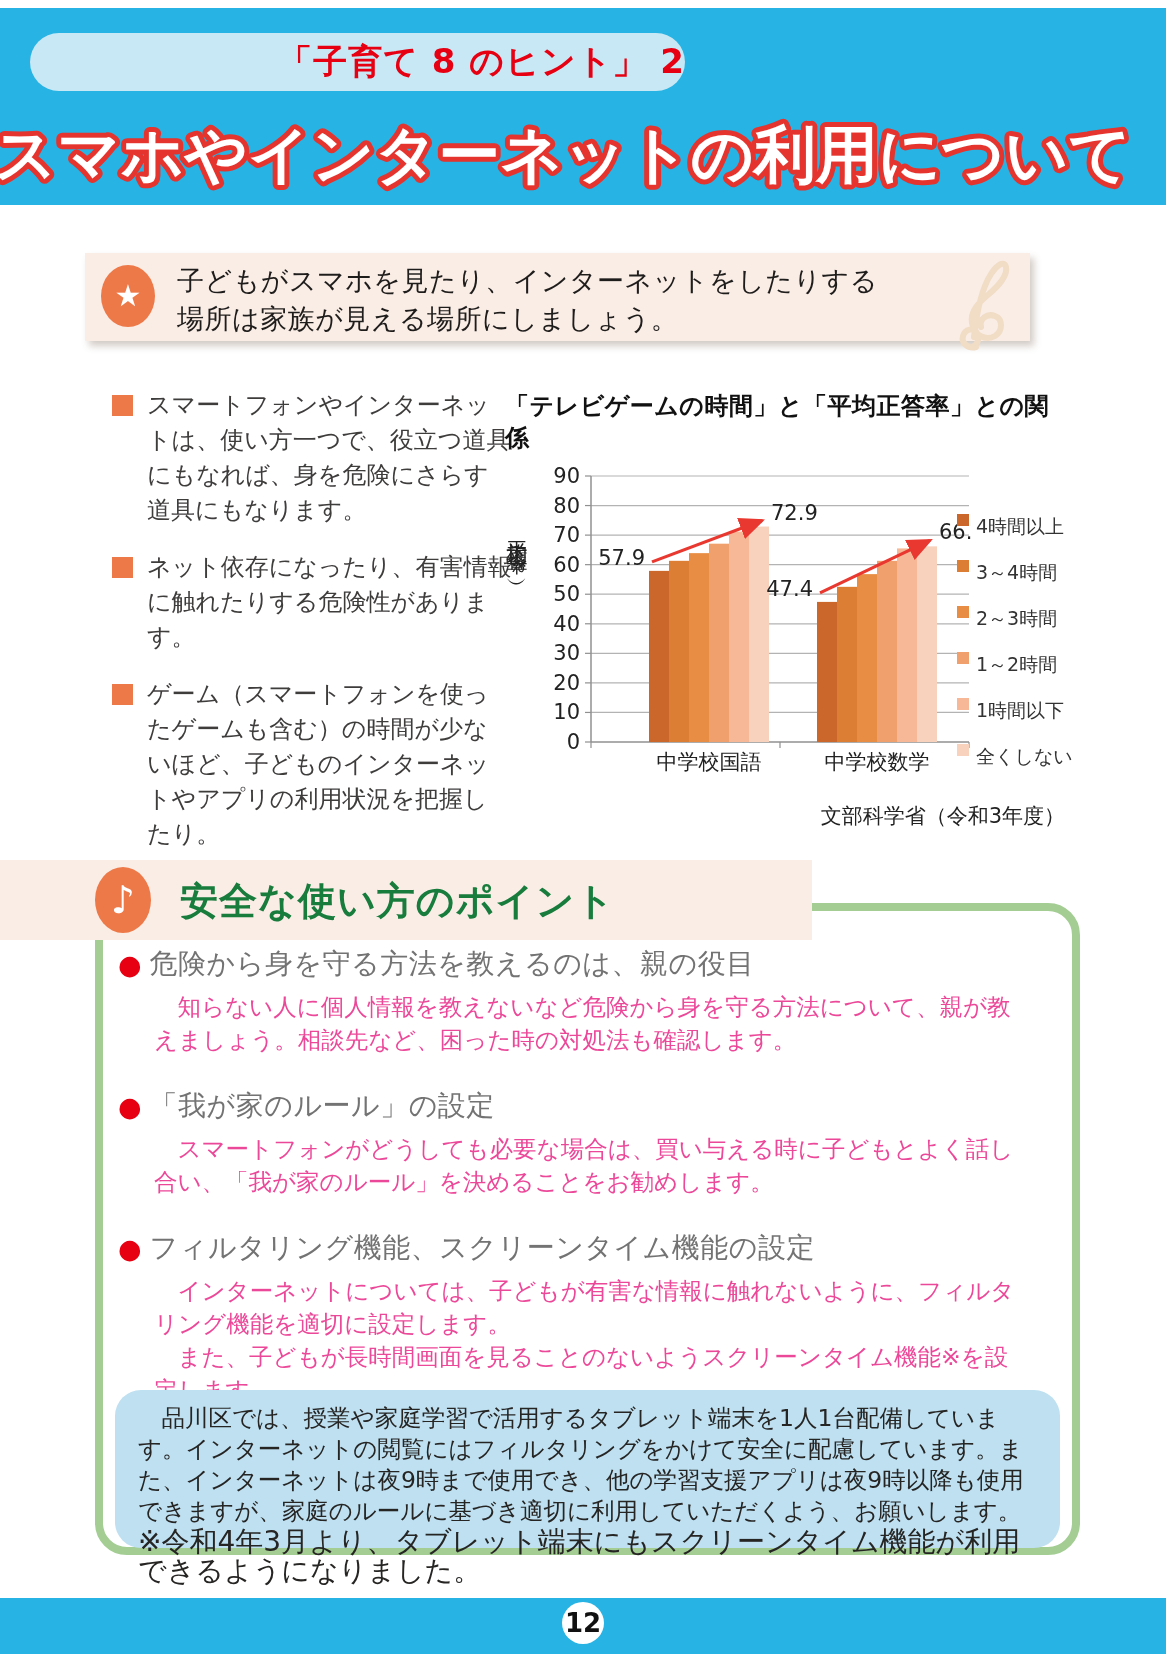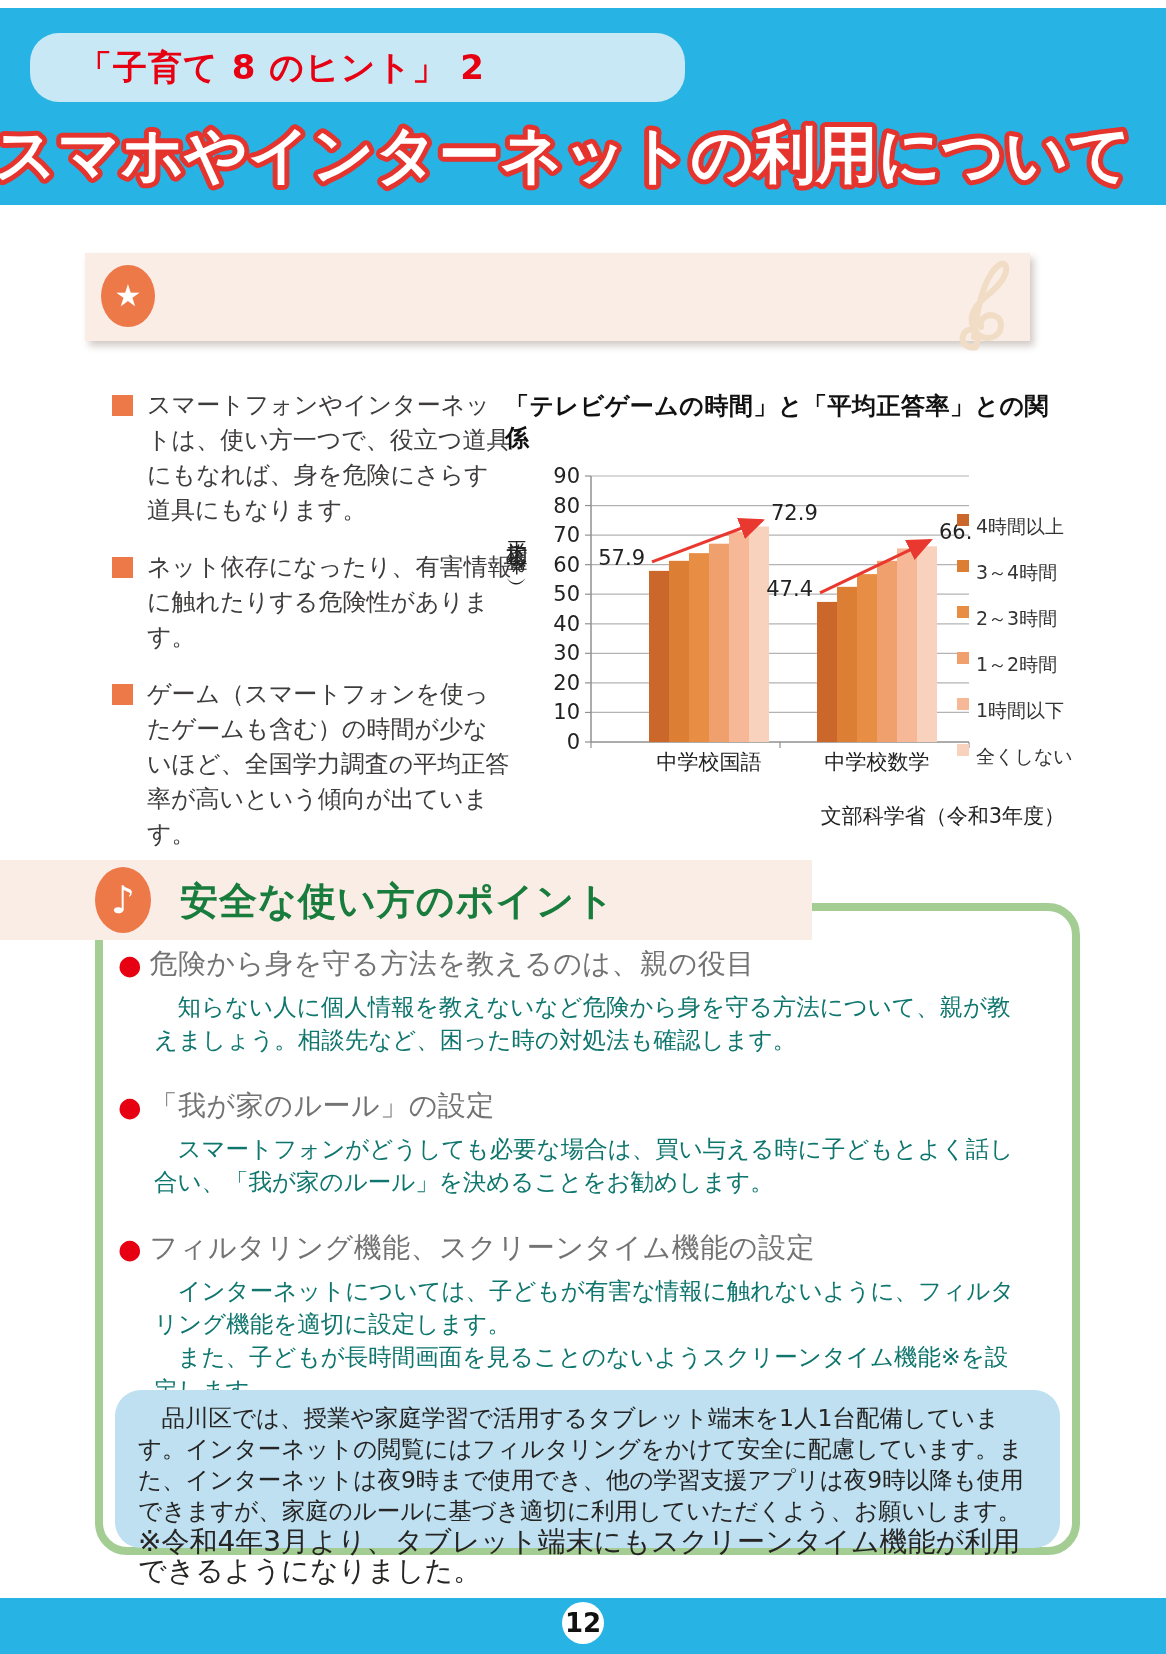--- a/index.html
+++ b/index.html
@@ -1,21 +1,21 @@
 <!DOCTYPE html>
 <html lang="ja"><head>
 <meta charset="utf-8">
 <style>
   html,body{margin:0;padding:0;}
   body{font-family:"DejaVu Sans","Liberation Sans",sans-serif;background:#fff;}
   .page{position:relative;width:1166px;height:1654px;background:#fff;overflow:hidden;}
 
   
   .header-band{position:absolute;left:0;top:8px;width:1166px;height:197px;background:#27B3E3;}
-  .tag-pill{position:absolute;left:30px;top:25px;width:655px;height:69px;border-radius:29px;background:#C9E8F5;display:flex;align-items:center;}
+  .tag-pill{position:absolute;left:30px;top:25px;width:655px;height:58px;border-radius:29px;background:#C9E8F5;display:flex;align-items:center;justify-content:flex-end;}
   .tag-pill span{margin-left:48px;font-size:34px;font-weight:bold;color:#E60012;letter-spacing:1px;}
   .title-svg{position:absolute;left:0;top:78px;}
 
   
   .star-box{position:absolute;left:85px;top:253px;width:945px;height:88px;background:#FAEDE6;box-shadow:4px 5px 7px rgba(110,85,70,.30);}
   .star-circle{position:absolute;left:16px;top:12px;width:54px;height:62px;border-radius:50%;background:#EE7948;display:flex;align-items:center;justify-content:center;}
   .star-circle span{color:#fff;font-size:30px;line-height:1;}
   .star-text{position:absolute;left:92px;top:9px;font-size:27px;line-height:38px;color:#1f1d1c;letter-spacing:.5px;}
   .clef{position:absolute;right:18px;top:-10px;}
 
@@ -42,21 +42,21 @@
   .cream-band{position:absolute;left:0;top:860px;width:812px;height:80px;background:#FAEDE6;}
   .note-circle{position:absolute;left:95px;top:7px;width:56px;height:66px;border-radius:50%;background:#EE7948;display:flex;align-items:center;justify-content:center;}
   .note-circle span{color:#fff;font-size:38px;line-height:1;}
   .safety-heading{position:absolute;left:172px;top:16px;font-size:38px;font-weight:bold;color:#187C3D;letter-spacing:1px;margin-left:8px;}
 
   .points-area{position:absolute;left:118px;top:945px;width:940px;}
   .point-block{margin-bottom:30px;}
   .point-head{display:flex;align-items:center;margin-bottom:8px;}
   .point-head .dot{color:#E60012;font-size:27px;margin-right:8px;line-height:1;}
   .point-head .pt{font-size:28px;font-weight:normal;color:#737373;letter-spacing:.5px;}
-  .point-body{margin-left:36px;width:872px;font-size:23.5px;line-height:33px;color:#0f766e;}
+  .point-body{margin-left:36px;width:872px;font-size:23.5px;line-height:33px;color:#ec4899;}
   .point-body p{margin:0;}
   .point-note{margin-left:2px;width:906px;font-size:22.5px;line-height:30px;color:#262524;}
   .point-note .nl2{text-align:center;}
 
   
   .info-box{position:absolute;left:115px;top:1390px;width:945px;height:158px;background:#BEE0F1;border-radius:26px;box-sizing:border-box;padding:13px 23px;}
   .info-box .body{font-size:23.5px;line-height:31px;color:#262524;}
   .info-box .note{font-size:28px;line-height:29px;color:#262524;}
 
   
@@ -75,39 +75,43 @@
     </div>
     <svg class="title-svg" width="1166" height="125">
       <text id="main-title" x="563" y="90" text-anchor="middle" font-family="DejaVu Sans, Liberation Sans, sans-serif" font-size="62" font-weight="bold" fill="#FFFFFF" stroke="#E5332D" stroke-width="10" stroke-linejoin="round" style="paint-order:stroke fill;">スマホやインターネットの利用について</text>
     </svg>
   </div>
 
   <div class="star-box">
     <div class="star-circle">
       <span>★</span>
     </div>
+    <div class="star-text">
+      <div>子どもがスマホを見たり、インターネットをしたりする</div>
+      <div>場所は家族が見える場所にしましょう。</div>
+    </div>
     <svg class="clef" width="62" height="110" viewBox="0 0 62 110">
       <path d="M26 104 C18 106 11 100 13 93 C15 86 24 84 27 90 C30 96 27 103 22 104
                M24 94 C27 66 32 45 41 31 C47 22 54 17 56 24 C58 33 48 43 39 51
                C28 60 20 69 22 80 C24 93 36 98 45 93 C53 88 53 76 45 73 C37 70 29 76 31 84" fill="none" stroke="#F1DCC5" stroke-width="6" stroke-linecap="round"></path>
     </svg>
   </div>
 
   <div class="bullets">
       <div class="bullet">
         <div class="sq"></div>
         <div class="tx">スマートフォンやインターネットは、使い方一つで、役立つ道具にもなれば、身を危険にさらす道具にもなります。</div>
       </div>
       <div class="bullet">
         <div class="sq"></div>
         <div class="tx">ネット依存になったり、有害情報に触れたりする危険性があります。</div>
       </div>
       <div class="bullet">
         <div class="sq"></div>
-        <div class="tx">ゲーム（スマートフォンを使ったゲームも含む）の時間が少ないほど、全国学力調査の平均正答率が高いという傾向が出ています。</div>
+        <div class="tx">ゲーム（スマートフォンを使ったゲームも含む）の時間が少ないほど、子どものインターネットやアプリの利用状況を把握したり。</div>
       </div>
     </div>
 
   <div class="chart">
     <div class="chart-title">「テレビゲームの時間」と「平均正答率」との関係</div>
     <div class="chart-body">
       <div class="y-label">平均正答率（％）</div>
       <div class="plot-wrap"><svg id="plot" width="440" height="312">
             <defs>
               <marker id="arr" markerWidth="10" markerHeight="8" refX="7" refY="3.5" orient="auto">

